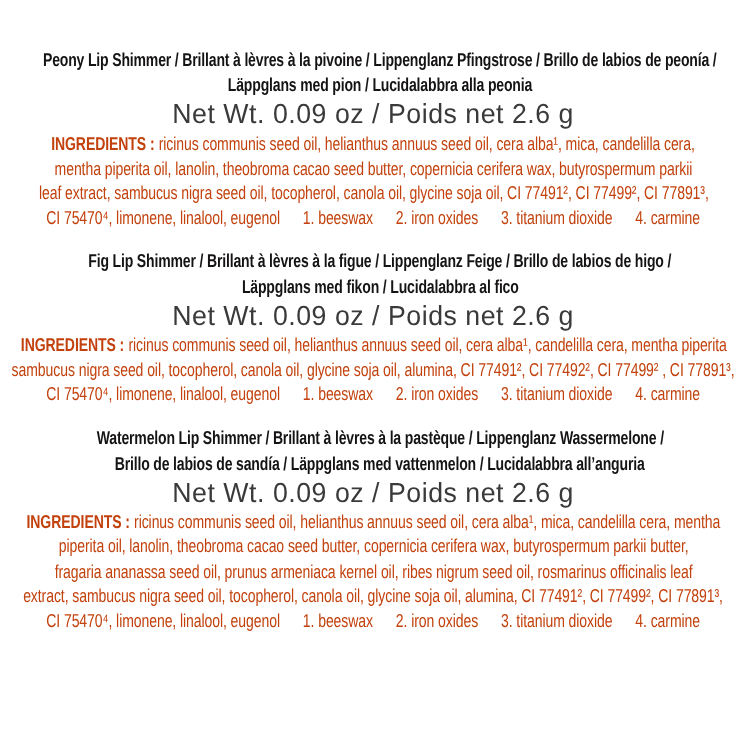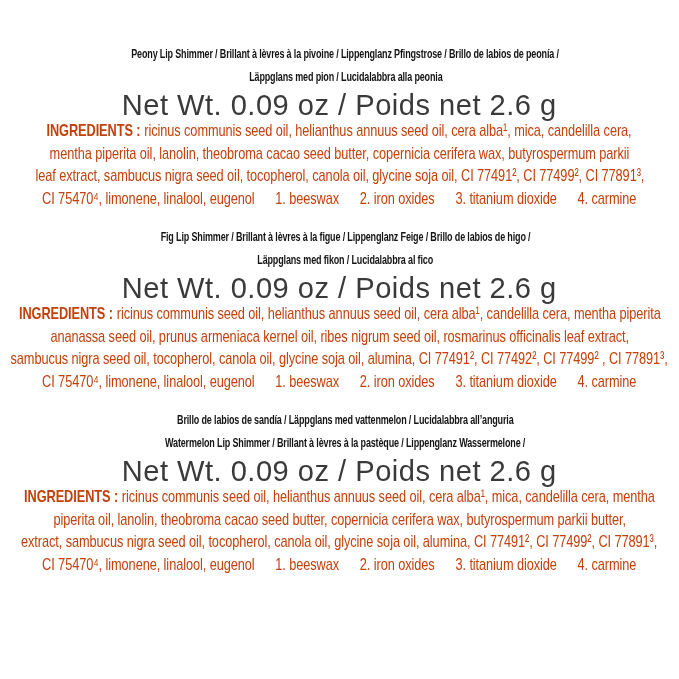--- a/index.html
+++ b/index.html
@@ -28,24 +28,24 @@
     justify-content: center;
     white-space: pre;
   }
   .cond {
     flex: none;
     display: inline-block;
     transform-origin: 50% 50%;
     white-space: pre;
   }
   
-  .title-line { font-size: 12px; line-height: 23px; font-weight: 700; color: #151314; margin-left: 12px; }
+  .title-line { font-size: 17px; line-height: 23px; font-weight: 700; color: #151314; margin-left: 12px; }
   .title-line .cond { transform: scaleX(0.75); letter-spacing: -0.2px; }
   
-  .net-line { font-size: 30px; line-height: 31px; color: #3a3a3a; text-align: center; }
+  .net-line { font-size: 25px; line-height: 31px; color: #3a3a3a; text-align: center; }
   .net-line .cond { transform: scaleX(0.97); letter-spacing: 0.5px; }
   
   .ing-line { font-size: 17px; line-height: 22.5px; color: #c2410c; }
   .ing-line .cond { transform: scaleX(0.75); letter-spacing: -0.1px; }
   .ing-label { font-weight: 700; margin-right: 0.3em; }
 </style>
 </head>
 <body>
 
 <div class="sheet">
@@ -58,28 +58,28 @@
     <div class="line ing-line"><span class="cond">mentha piperita oil, lanolin, theobroma cacao seed butter, copernicia cerifera wax, butyrospermum parkii</span></div>
     <div class="line ing-line"><span class="cond">leaf extract, sambucus nigra seed oil, tocopherol, canola oil, glycine soja oil, CI 77491², CI 77499², CI 77891³,</span></div>
     <div class="line ing-line"><span class="cond">CI 75470⁴, limonene, linalool, eugenol      1. beeswax      2. iron oxides      3. titanium dioxide      4. carmine</span></div>
   </section>
 
   <section class="product">
     <div class="line title-line"><span class="cond">Fig Lip Shimmer / Brillant à lèvres à la figue / Lippenglanz Feige / Brillo de labios de higo /</span></div>
     <div class="line title-line"><span class="cond">Läppglans med fikon / Lucidalabbra al fico</span></div>
     <div class="line net-line"><span class="cond">Net Wt. 0.09 oz / Poids net 2.6 g</span></div>
     <div class="line ing-line"><span class="cond"><span class="ing-label">INGREDIENTS :</span><span>ricinus communis seed oil, helianthus annuus seed oil, cera alba¹, candelilla cera, mentha piperita</span></span></div>
-    <div class="line ing-line"><span class="cond">ananassa seed oil, prunus armeniaca kernel oil, ribes nigrum seed oil, rosmarinus officinalis leaf extract,</span></div>
     <div class="line ing-line"><span class="cond">sambucus nigra seed oil, tocopherol, canola oil, glycine soja oil, alumina, CI 77491², CI 77492², CI 77499² , CI 77891³,</span></div>
     <div class="line ing-line"><span class="cond">CI 75470⁴, limonene, linalool, eugenol      1. beeswax      2. iron oxides      3. titanium dioxide      4. carmine</span></div>
   </section>
 
   <section class="product">
+    <div class="line title-line"><span class="cond">Watermelon Lip Shimmer / Brillant à lèvres à la pastèque / Lippenglanz Wassermelone /</span></div>
     <div class="line title-line"><span class="cond">Brillo de labios de sandía / Läppglans med vattenmelon / Lucidalabbra all’anguria</span></div>
-    <div class="line title-line"><span class="cond">Watermelon Lip Shimmer / Brillant à lèvres à la pastèque / Lippenglanz Wassermelone /</span></div>
     <div class="line net-line"><span class="cond">Net Wt. 0.09 oz / Poids net 2.6 g</span></div>
     <div class="line ing-line"><span class="cond"><span class="ing-label">INGREDIENTS :</span><span>ricinus communis seed oil, helianthus annuus seed oil, cera alba¹, mica, candelilla cera, mentha</span></span></div>
     <div class="line ing-line"><span class="cond">piperita oil, lanolin, theobroma cacao seed butter, copernicia cerifera wax, butyrospermum parkii butter,</span></div>
+    <div class="line ing-line"><span class="cond">fragaria ananassa seed oil, prunus armeniaca kernel oil, ribes nigrum seed oil, rosmarinus officinalis leaf</span></div>
     <div class="line ing-line"><span class="cond">extract, sambucus nigra seed oil, tocopherol, canola oil, glycine soja oil, alumina, CI 77491², CI 77499², CI 77891³,</span></div>
     <div class="line ing-line"><span class="cond">CI 75470⁴, limonene, linalool, eugenol      1. beeswax      2. iron oxides      3. titanium dioxide      4. carmine</span></div>
   </section>
 
 </div>
 
 </body></html>

